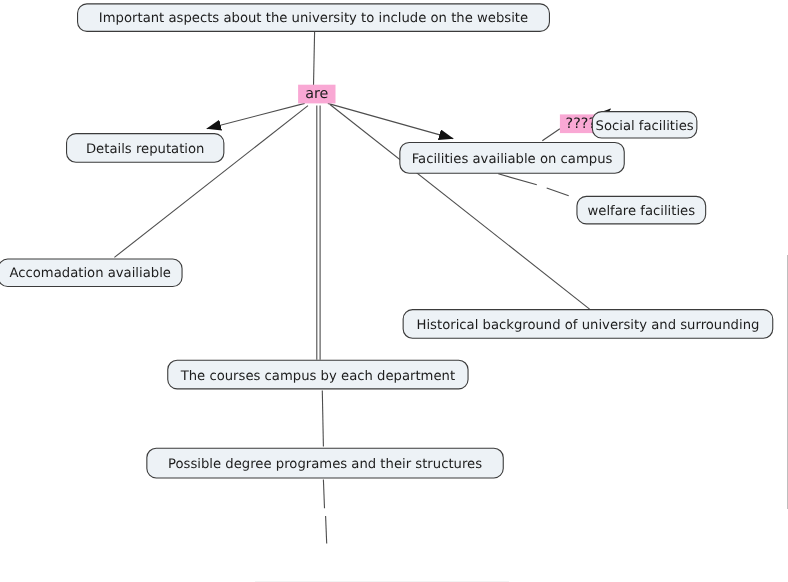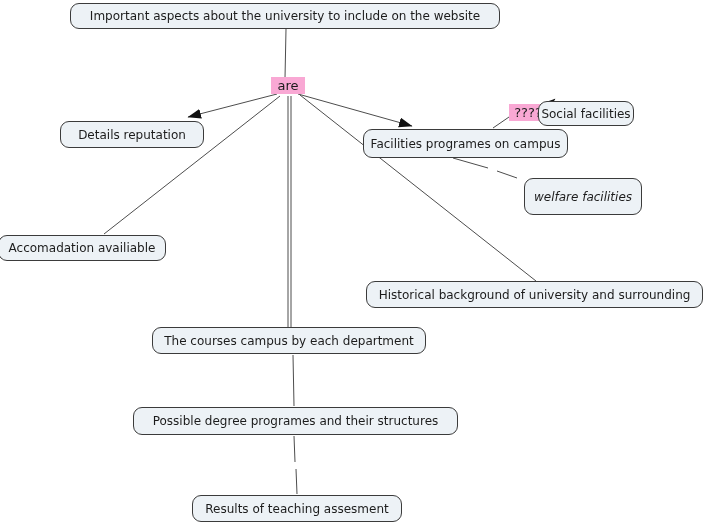--- a/index.html
+++ b/index.html
@@ -28,21 +28,21 @@
     display:flex;align-items:center;justify-content:center;
     background:#f9a8d4;
     font-size:13px;color:#1c1c1c;
     white-space:nowrap;
   }
   
   .n-root        {left:70px;  top:3px;   width:430px; height:26px;}
   .n-academic    {left:60px;  top:121px; width:144px; height:27px;}
   .n-facilities  {left:363px; top:129px; width:205px; height:29px;}
   .n-social      {left:538px; top:72px;  width:96px; height:25px;margin-top:29px;}
-  .n-welfare     {left:524px; top:178px; width:118px; height:37px;font-style:italic;}
+  .n-welfare     {left:524px; top:178px; width:118px; height:26px;}
   .n-accommodation{left:-2px; top:235px; width:168px; height:26px;}
   .n-details     {left:186px; top:224px; width:205px; height:28px;}
   .n-historical  {left:366px; top:281px; width:337px; height:27px;}
   .n-courses     {left:152px; top:327px; width:274px; height:27px;}
   .n-degrees     {left:133px; top:407px; width:325px; height:28px;}
   .n-results     {left:192px; top:495px; width:210px; height:27px;}
   .l-are         {left:271px; top:77px;  width:34px;  height:17px;}
   .l-question    {left:509px; top:104px; width:38px;  height:17px;}
 </style>
 </head>
@@ -71,32 +71,31 @@
     <line x1="493" y1="128" x2="509" y2="117"></line>
     <line x1="544" y1="108" x2="555" y2="99" marker-end="url(#arrow)"></line>
   </svg>
 
   <div class="node n-root">Important aspects about the university to include on the website</div>
 
   <div class="link-label l-are">are</div>
 
   <div class="node n-academic">Details reputation</div>
 
-  <div class="node n-facilities">Facilities programes on campus</div>
+  <div class="node n-facilities">Facilities availiable on campus</div>
 
   <div class="link-label l-question">????</div>
 
   <div class="node n-social">Social facilities</div>
 
   <div class="node n-welfare">welfare facilities</div>
 
   <div class="node n-accommodation">Accomadation availiable</div>
 
 
   <div class="node n-historical">Historical background of university and surrounding</div>
 
   <div class="node n-courses">The courses campus by each department</div>
 
   <div class="node n-degrees">Possible degree programes and their structures</div>
 
-  <div class="node n-results">Results of teaching assesment</div>
 
 </div>
 
 </body></html>

